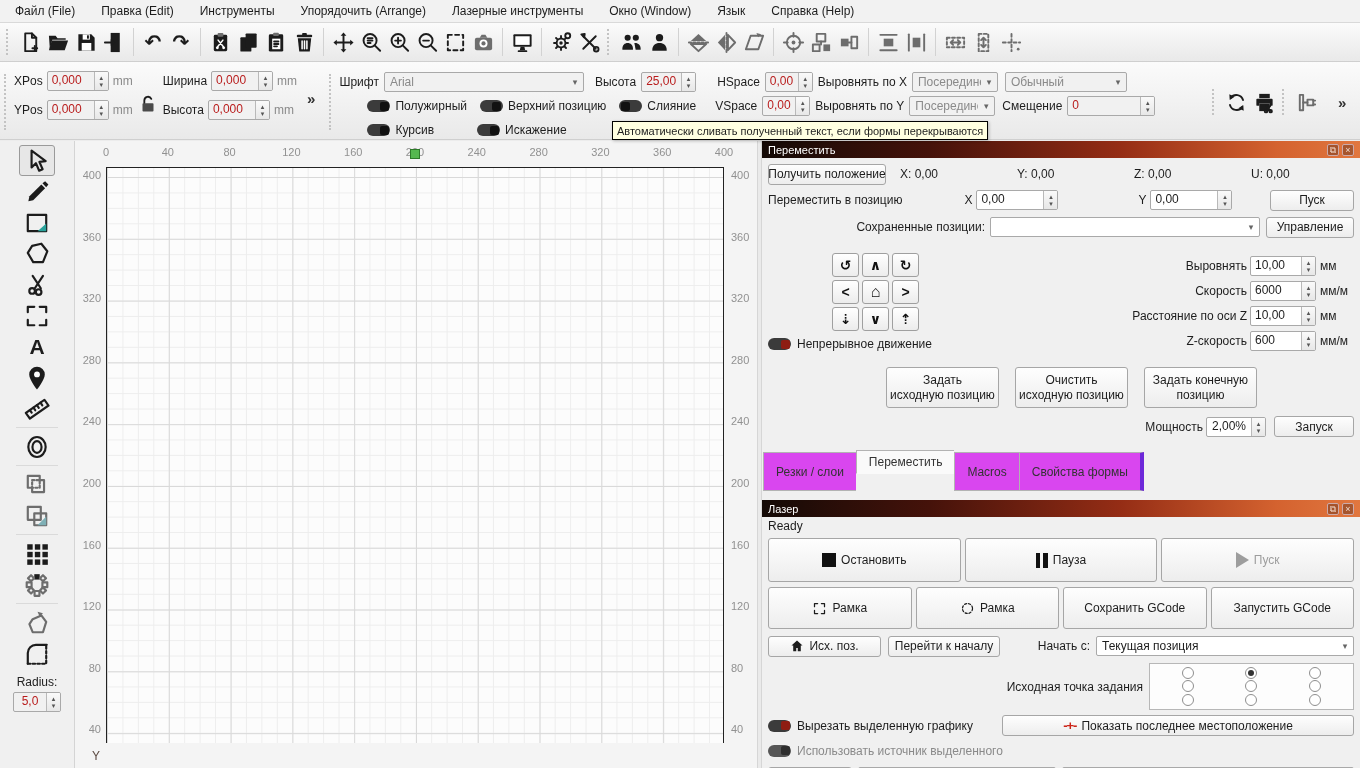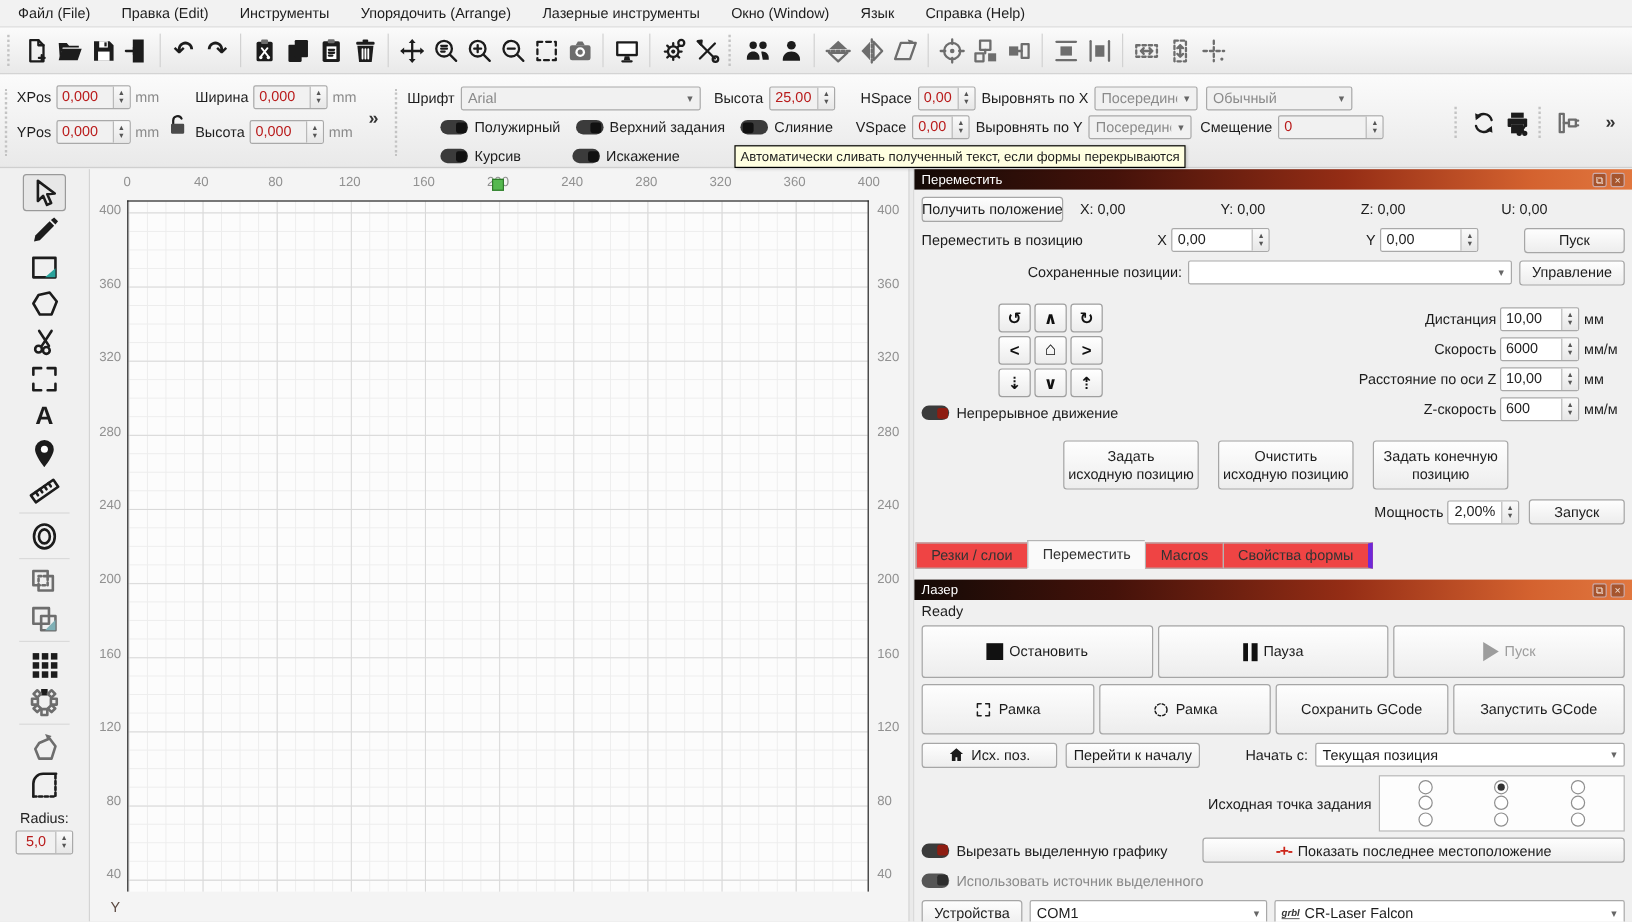--- a/index.html
+++ b/index.html
@@ -72,21 +72,21 @@
   .wbtn{width:12px;height:12px;border:1px solid #caa; background:rgba(60,30,20,.35);color:#f0d9cc;font-size:9px;line-height:10px;text-align:center;margin-left:3px;border-radius:2px;}
   .pbody{padding:5px 6px 0;}
   .coord{flex:1;padding-left:14px;font-size:12px;}
   .jogbtn{width:27px;height:24px;border:1px solid #9f9f9f;border-radius:3px;background:linear-gradient(#fff,#ececec);display:flex;align-items:center;justify-content:center;font-size:14px;font-weight:bold;color:#111;}
   .jogrow{display:flex;gap:3px;margin-bottom:3px;}
   .ffield{display:flex;align-items:center;justify-content:flex-end;height:25px;}
   .funit{width:38px;padding-left:4px;font-size:12px;}
   .twoline{width:113px;height:41px;display:flex;flex-direction:column;align-items:center;justify-content:center;line-height:1.25;background:linear-gradient(#fefefe,#ededed);border:1px solid #a6a6a6;border-radius:3px;font-size:12px;}
   
   #tabs{display:flex;margin-top:15px;padding-left:1px;}
-  .tab{height:22px;display:flex;align-items:center;padding:0 12px;background:#ef4444;border:1px solid #b3b3b3;border-right:none;font-size:12px;color:#333;}
+  .tab{height:39px;display:flex;align-items:center;padding:0 12px;background:#d946ef;border:1px solid #b3b3b3;border-right:none;font-size:12px;color:#333;}
   .tab:last-child{border-right:4px solid #6d28d9;}
   .tab.act{background:#fafafa;height:24px;margin-top:-2px;border-bottom:1px solid #fafafa;position:relative;z-index:2;}
   
   .lbtnrow{display:flex;gap:4px;margin-top:3px;}
   .radio{width:12px;height:12px;border-radius:50%;border:1px solid #8f8f8f;background:#fff;display:inline-flex;align-items:center;justify-content:center;}
   .radio .dot{width:6px;height:6px;border-radius:50%;background:transparent;}
   .radio.on .dot{background:#333;}
   #radiogrid{width:205px;height:47px;border:1px solid #b7b7b7;background:#fdfdfd;display:grid;grid-template-columns:repeat(3,1fr);grid-template-rows:repeat(3,1fr);justify-items:center;align-items:center;padding:2px 6px;}
   .pauseic{display:flex;gap:3px;}
   .pauseic i{display:block;width:4.5px;height:15px;background:#111;}
@@ -431,21 +431,21 @@
         </span>
     </div>
     <div class="frow">
       <span style="margin-left:28px;" class="tgl">
           <span class="knob"></span>
         </span>
       <span class="lbl">Полужирный</span>
       <span class="tgl" style="margin-left:8px;">
           <span class="knob"></span>
         </span>
-      <span class="lbl">Верхний задания</span>
+      <span class="lbl">Верхний позицию</span>
       <span class="tgl on" style="margin-left:8px;">
           <span class="knob"></span>
         </span>
       <span class="lbl">Слияние</span>
       <span class="lbl" style="margin-left:14px;">VSpace</span>
       <span class="spin dim" style="width:48px;">
           <span class="sv">0,00</span>
           <span class="sa">
             <i>▴</i>
             <i>▾</i>
@@ -740,21 +740,21 @@
               <span class="jogbtn">&gt;</span>
             </div>
             <div class="jogrow">
               <span class="jogbtn">⇣</span>
               <span class="jogbtn">∨</span>
               <span class="jogbtn">⇡</span>
             </div>
           </div>
           <div style="margin-left:auto;width:320px;">
             <div class="ffield">
-              <span class="lbl">Дистанция</span>
+              <span class="lbl">Выровнять</span>
               <span class="spin" style="width:66px;margin-left:3px;">
                   <span class="sv">10,00</span>
                   <span class="sa">
                     <i>▴</i>
                     <i>▾</i>
                   </span>
                 </span>
               <span class="funit">мм</span>
             </div>
             <div class="ffield">

